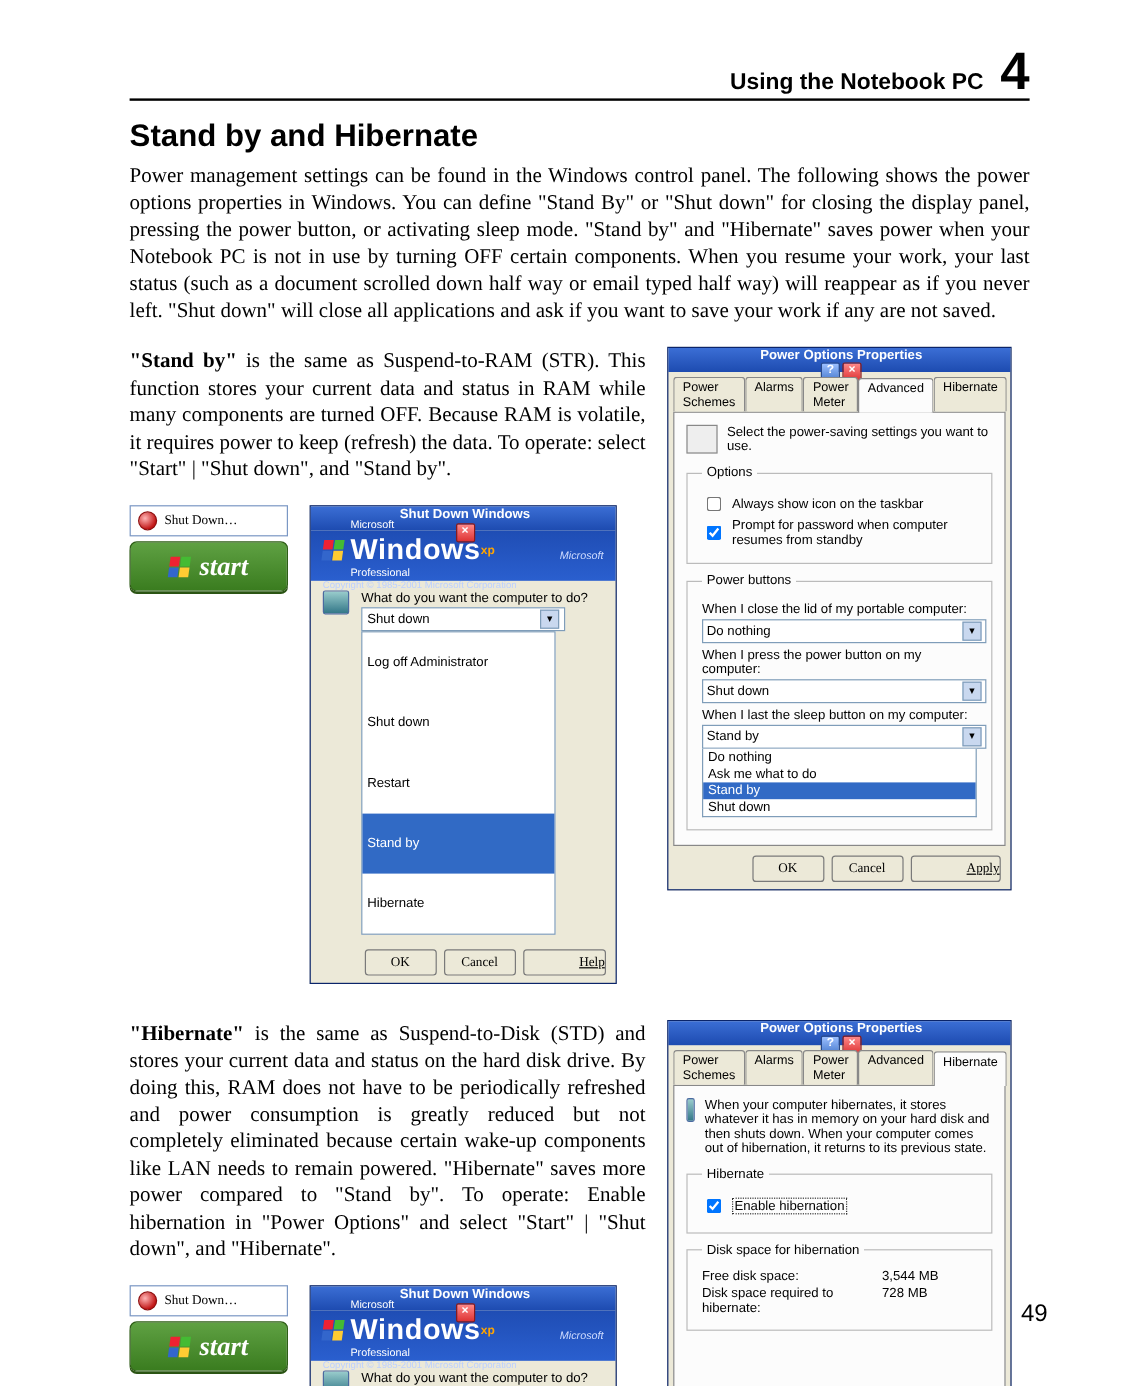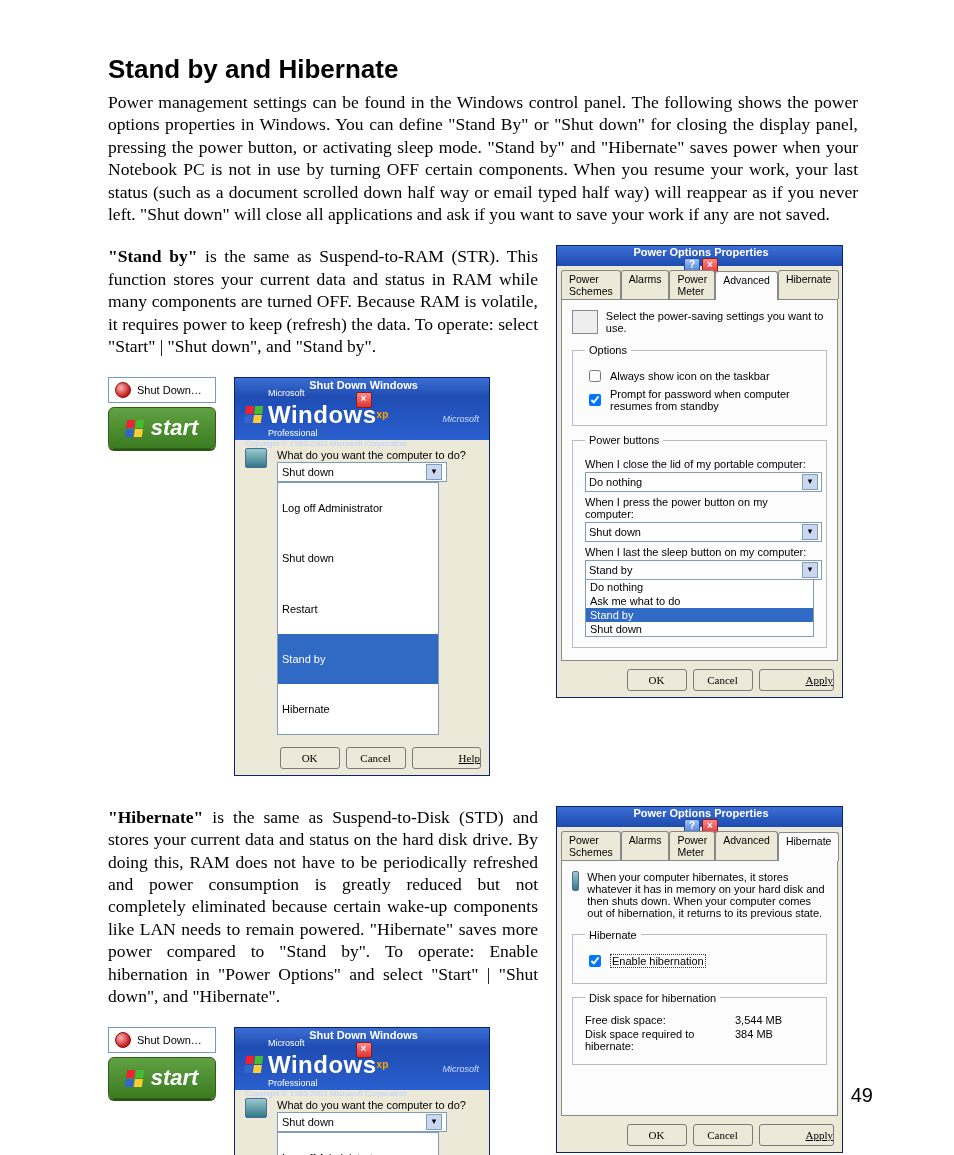--- a/index.html
+++ b/index.html
@@ -65,22 +65,22 @@
   .left-imgs {
     display: flex;
     gap: 18px;
     align-items: flex-start;
     margin-top: 20px;
     margin-bottom: 10px;
   }
 
   
   .startmenu-shot {
-    width: 108px;
-    font-family: Liberation Sans, sans-serif;
+    width: 132px;
+    font-family: Liberation Serif, serif;
     font-size: 11px;
   }
   .shutdown-item {
     height: 24px;
     border: 1px solid #7a97c4;
     background: #fff;
     display: flex;
     align-items: center;
     padding: 0 6px;
     gap: 6px;
@@ -238,20 +238,24 @@
   }
 
   .sdw-win { width: 254px; }
 
   .u { text-decoration: underline; margin-left: 46px; }
 </style>
 </head>
 <body>
 
 <div class="page">
+  <div class="hdr">
+    <span class="hdr-title">Using the Notebook PC</span>
+    <span class="hdr-num">4</span>
+  </div>
 
   <h2>Stand by and Hibernate</h2>
   <p class="body-text">Power management settings can be found in the Windows control panel. The following shows the power options properties in Windows. You can define "Stand By" or "Shut down" for closing the display panel, pressing the power button, or activating sleep mode. "Stand by" and "Hibernate" saves power when your Notebook PC is not in use by turning OFF certain components. When you resume your work, your last status (such as a document scrolled down half way or email typed half way) will reappear as if you never left. "Shut down" will close all applications and ask if you want to save your work if any are not saved.</p>
 
   <div class="row">
     <div class="col-text">
       <b>"Stand by"</b><span> is the same as Suspend-to-RAM (STR). This function stores your current data and status in RAM while many components are turned OFF. Because RAM is volatile, it requires power to keep (refresh) the data. To operate: select "Start" | "Shut down", and "Stand by".</span>
 
       <div class="left-imgs">
 
@@ -485,21 +489,21 @@
               </label>
           </fieldset>
           <fieldset class="fieldset">
             <legend>Disk space for hibernation</legend>
             <div class="disk-row">
                 <span>Free disk space:</span>
                 <span>3,544 MB</span>
               </div>
             <div class="disk-row">
                 <span>Disk space required to hibernate:</span>
-                <span>384 MB</span>
+                <span>728 MB</span>
               </div>
           </fieldset>
         </div>
         <div class="xp-btn-row">
           <div class="xp-btn">OK</div>
           <div class="xp-btn">Cancel</div>
           <div class="xp-btn">
               <span class="u">Apply</span>
             </div>
         </div>

